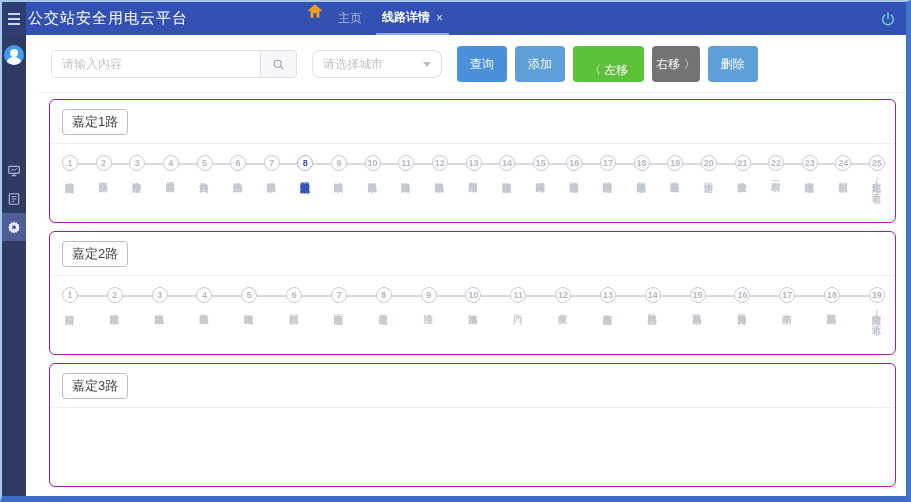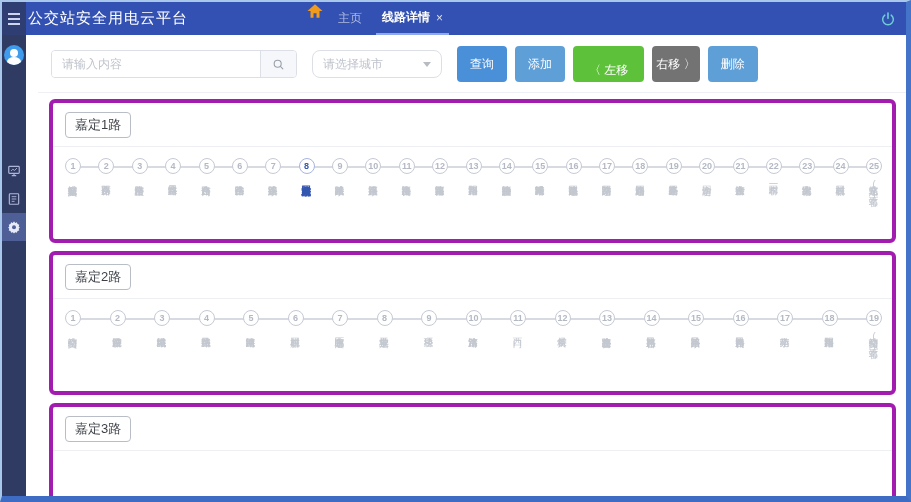--- a/index.html
+++ b/index.html
@@ -49,21 +49,21 @@
   .select .sel-text { flex:1; }
   .caret { width:0; height:0; border-left:4px solid transparent; border-right:4px solid transparent; border-top:5px solid #b7bbc4; }
   .btn { height:36px; border:none; border-radius:4px; color:#fff; font-size:12px; padding:0 13px; margin-left:8px; cursor:pointer; font-family:inherit; white-space:nowrap; }
   .btn.query { background:#4a90d9; margin-left:15px; }
   .btn.blue { background:#5f9fd8; }
   .btn.green { background:#5ec13a; padding:16px 16px; }
   .btn.orange { background:#737373; padding:0 4px; }
 
   
   .cards { flex:1; padding:6px 10px 0 11px; display:flex; flex-direction:column; gap:8px; overflow:hidden; }
-  .card { flex:none; height:144px; border:4px solid #a21caf; border-radius:6px; background:#fff; }
+  .card { flex:none; height:124px; border:1px solid #a21caf; border-radius:6px; background:#fff; }
   .card-head { padding:9px 12px 8px; }
   .route-badge { display:inline-block; border:1px solid #b9bdc6; border-radius:4px; padding:3px 9px; font-size:13px; color:#3c3f46; background:#fff; }
   .card-divider { border-top:1px solid #edeff3; }
   .stops { position:relative; display:flex; justify-content:space-between; padding:11px 10px 0 12px; }
   .stops-line { position:absolute; top:19px; left:20px; right:20px; height:2px; background:#d7dae1; }
   .stop { display:flex; flex-direction:column; align-items:center; position:relative; z-index:1; cursor:pointer; }
   .stop-num { width:16px; height:16px; border-radius:50%; background:#fff; border:1px solid #c6cad4; color:#b3b8c3; font-size:9px; font-weight:bold; text-align:center; line-height:14px; }
   .stop-label { margin-top:4px; writing-mode:vertical-rl; text-orientation:upright; font-size:9.5px; line-height:11px; color:#c3c7cf; letter-spacing:0; max-height:102px; }
   .stop.selected .stop-num { color:#3457b1; border-color:#a7b5e2; }
   .stop.selected .stop-label { color:#3457b1; font-weight:bold; }

